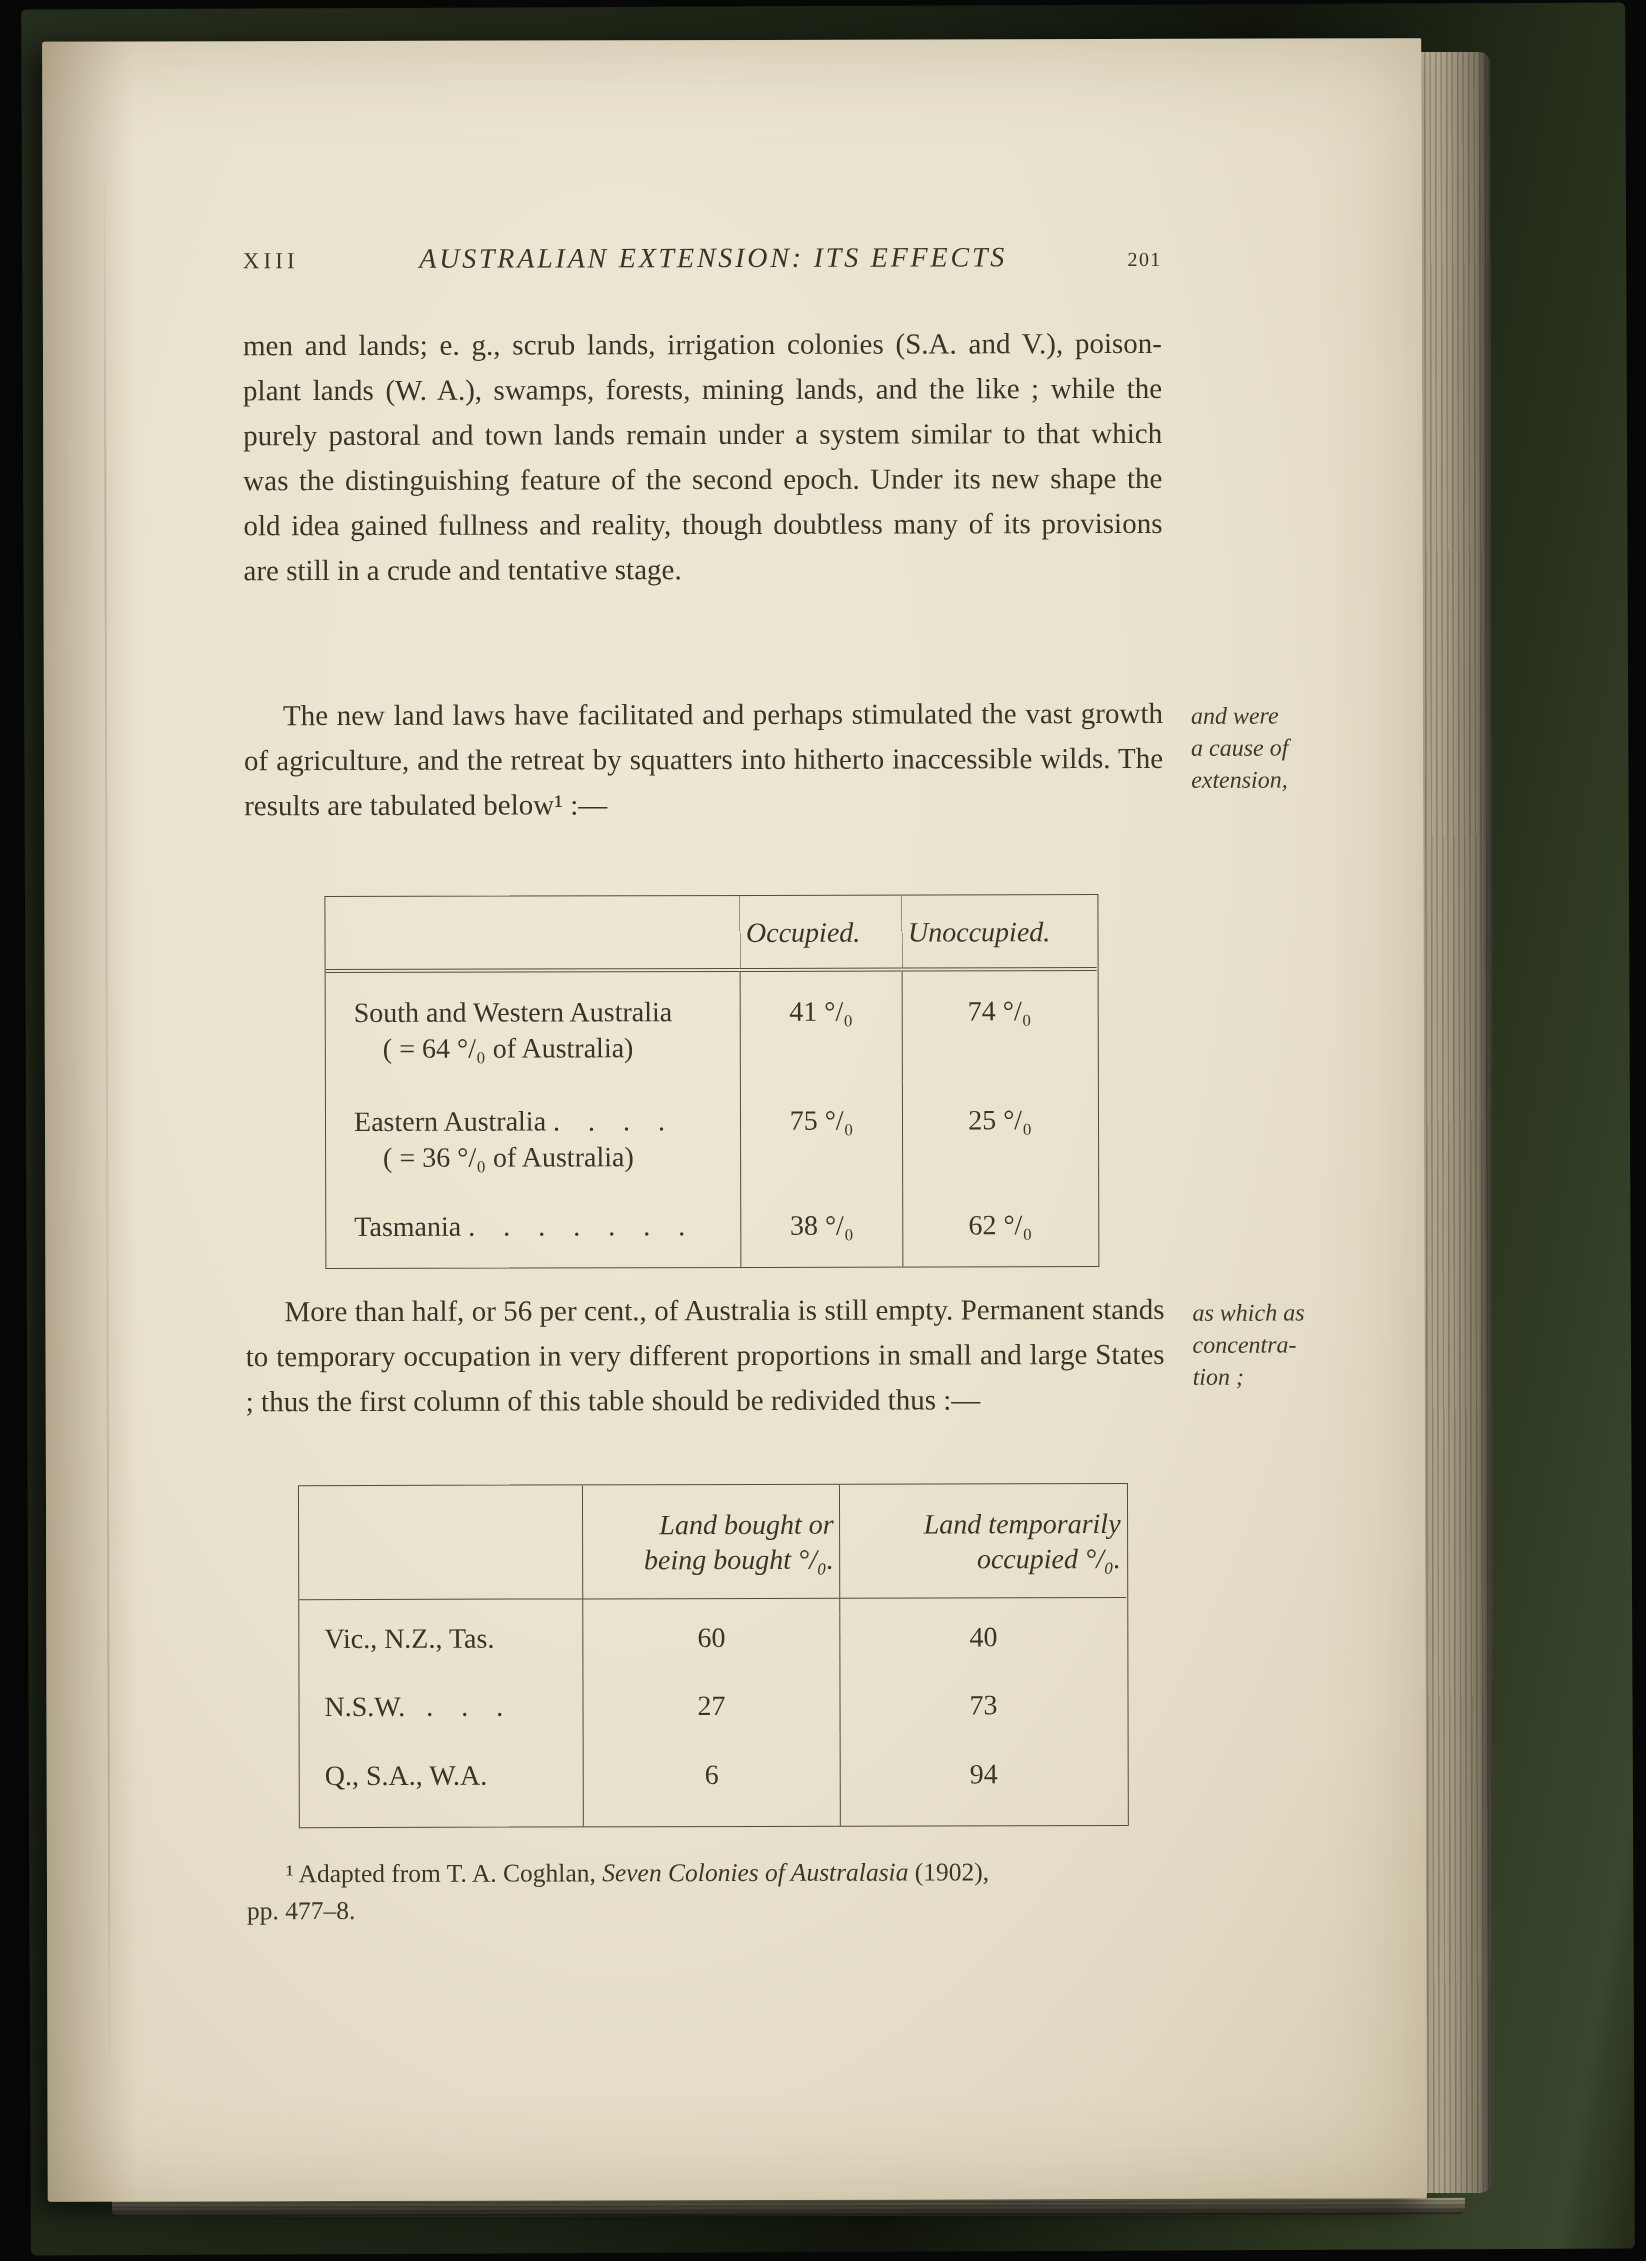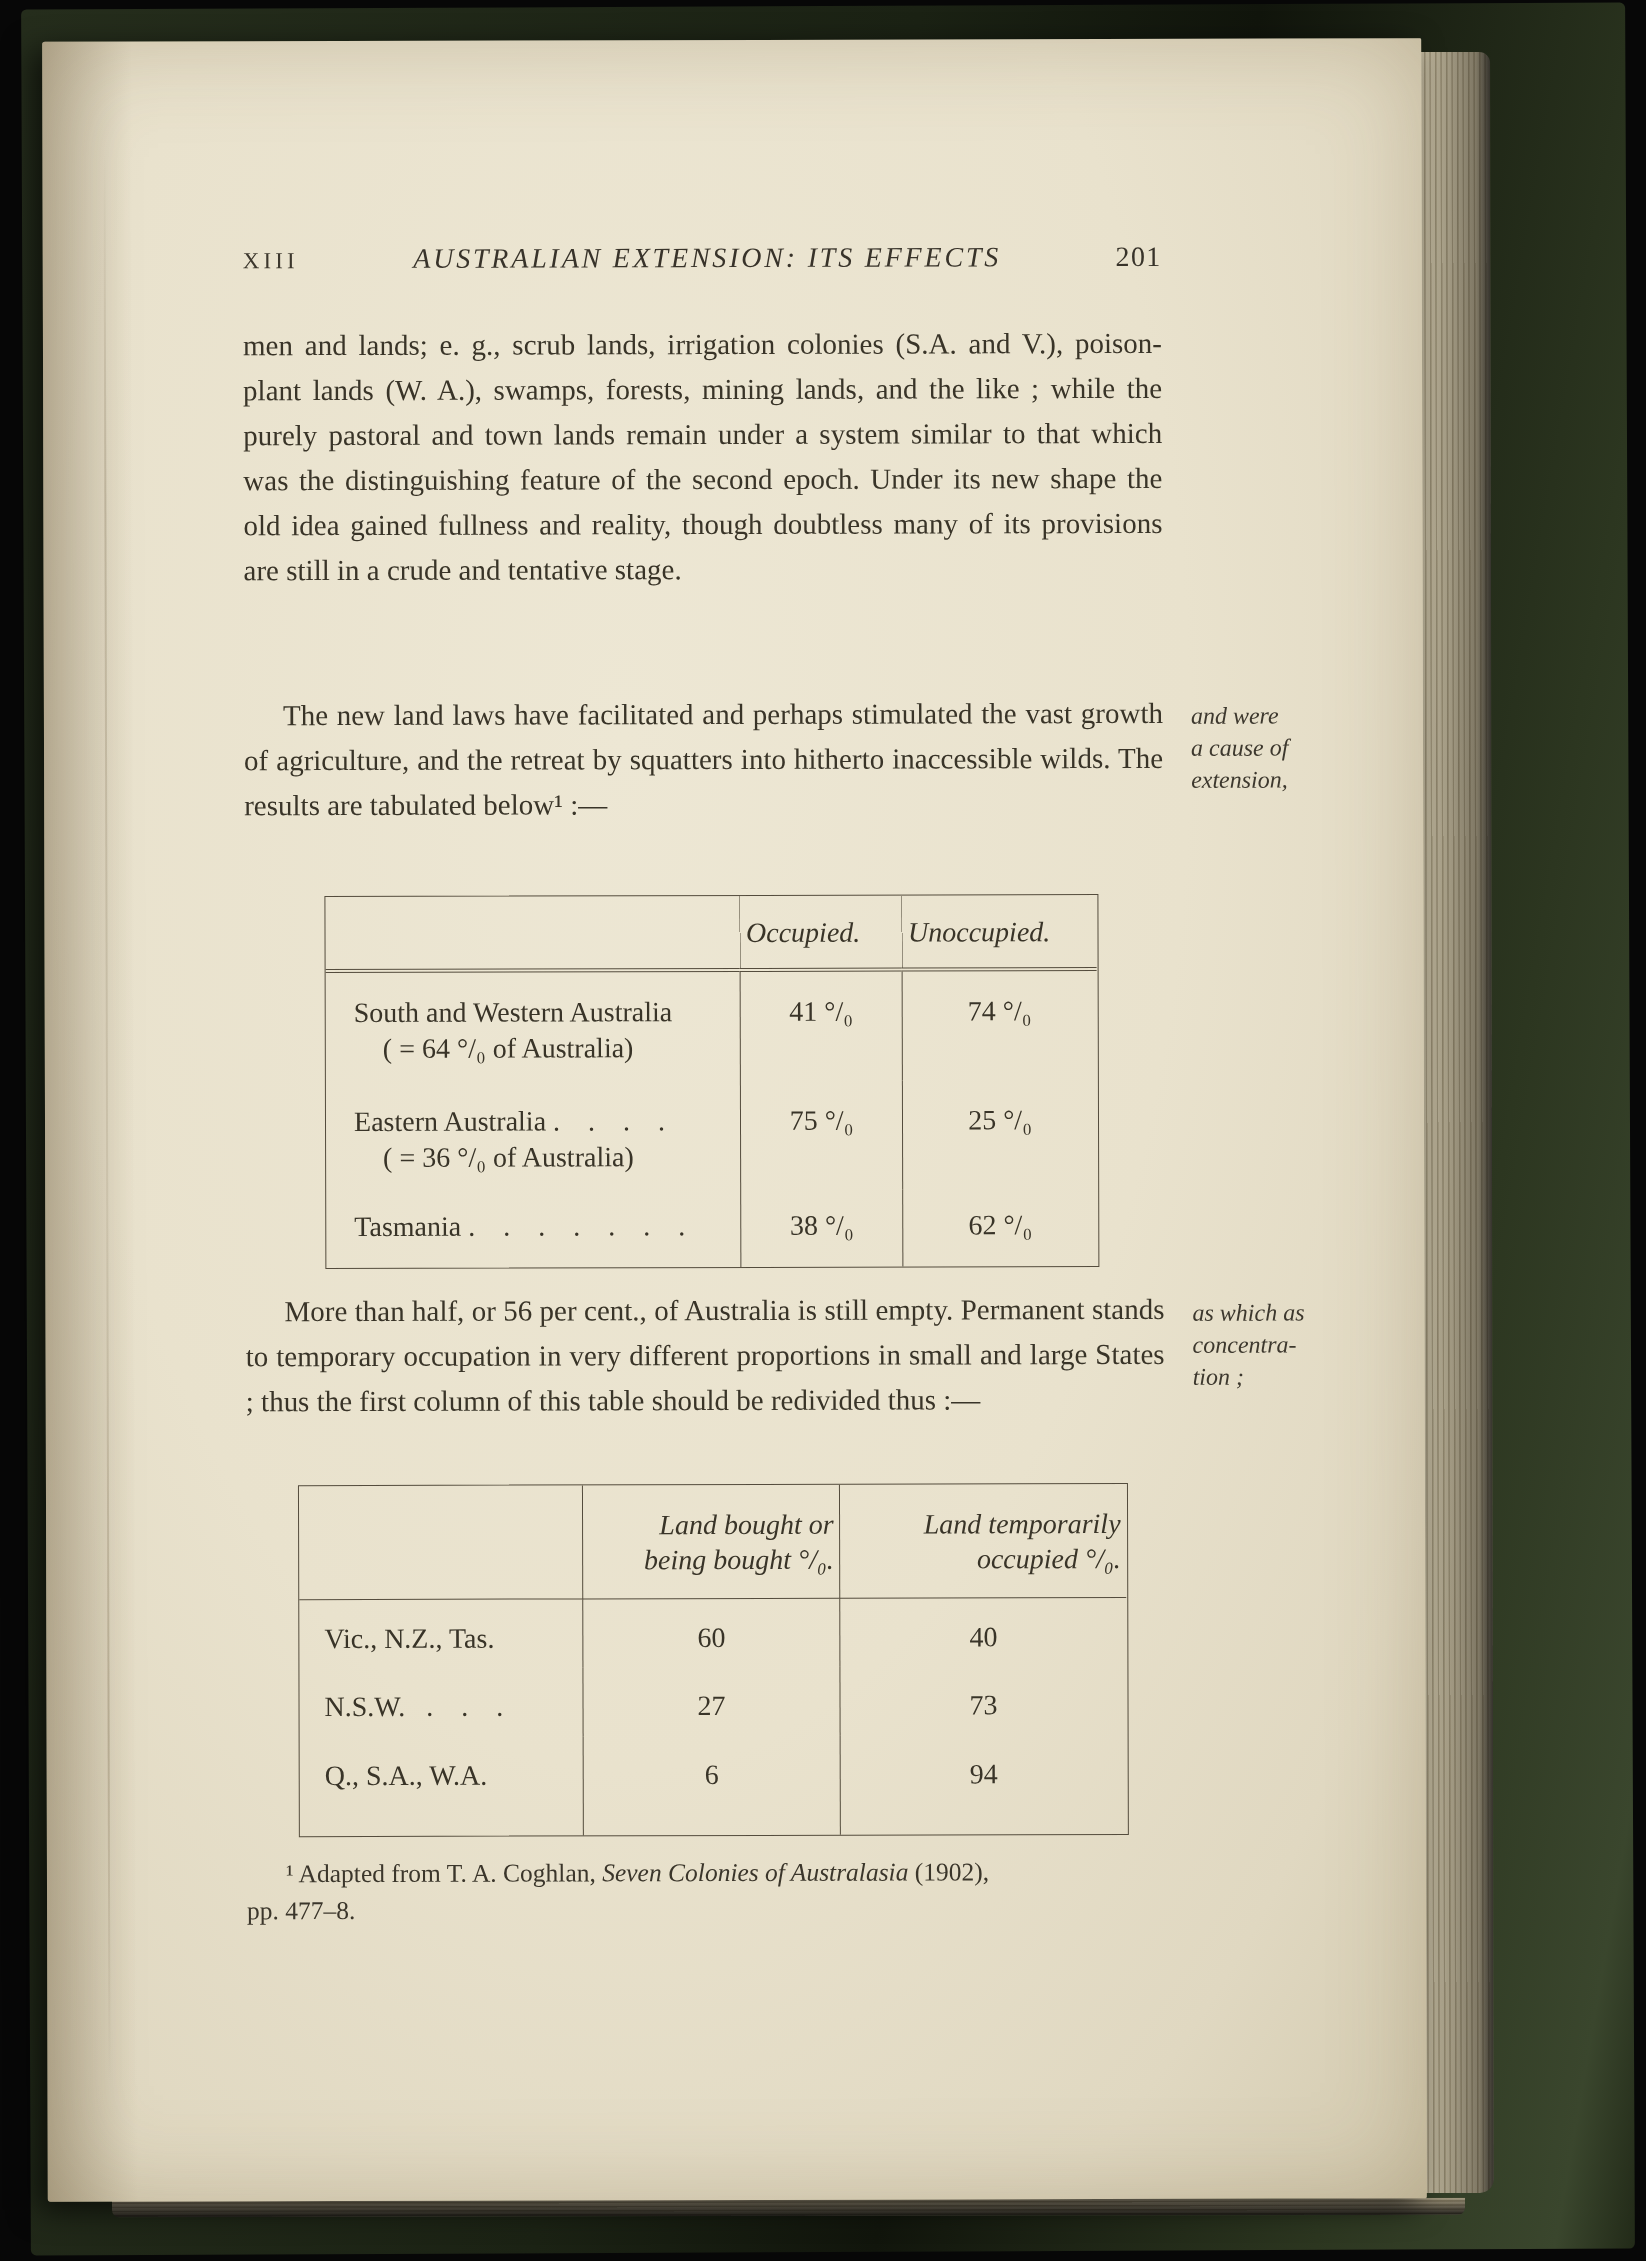--- a/index.html
+++ b/index.html
@@ -49,21 +49,21 @@
     position:absolute; left:61px; top:110px; width:2.1px; height:1933px;
     background:linear-gradient(to bottom, rgba(90,72,40,0) 0%, rgba(90,72,40,0.22) 18%, rgba(90,72,40,0.10) 55%, rgba(90,72,40,0.25) 82%, rgba(90,72,40,0) 100%);
   }
 
   .running-header {
     position:absolute; left:200px; top:202px; width:919px;
     display:flex; justify-content:space-between; align-items:baseline;
   }
   .running-header .chap { font-size:23px; letter-spacing:4.1px; color:#3c372d; }
   .running-header .rtitle { font-style:italic; font-size:28px; letter-spacing:2.8px; color:#38332a; }
-  .running-header .pnum { font-size:28px; letter-spacing:1.4px; color:#38332a; }
+  .running-header .pnum { font-size:20px; letter-spacing:1.4px; color:#38332a; }
 
   .para {
     position:absolute; left:200px; width:919px;
     font-size:29px; line-height:45px; text-align:justify; color:#393428;
   }
   .p1 { top:282px; }
   .p2 { top:652px; }
   .p3 { top:1248px; }
   .indent { text-indent:39px; }
 
@@ -90,21 +90,21 @@
   
   .t2 {
     position:absolute; left:252px; top:1444px; width:830px;
     display:grid; grid-template-columns:283px 257px 287px;
     border:1.4px solid #544c3d; font-size:28px; line-height:35px; color:#393428;
   }
   .t2 .vl { border-left:1.4px solid #544c3d; }
   .t2 .hc { border-bottom:1.4px solid #544c3d; padding:22px 5.5px 21px 5.5px; text-align:right; font-style:italic; }
   .t2 .lbl { padding:21px 5.5px 12.4px 25px; }
   .t2 .val { text-align:center; padding-top:21px; }
-  .t2 .last { padding-bottom:43px; }
+  .t2 .last { padding-bottom:34px; }
 
   .footnote {
     position:absolute; left:200px; top:1814px; width:919px;
     font-size:25.5px; line-height:37px; color:#3b362b;
   }
   .footnote .l1 { text-indent:39px; }
   .footnote .it { font-style:italic; }
 </style>
 </head>
 <body>

